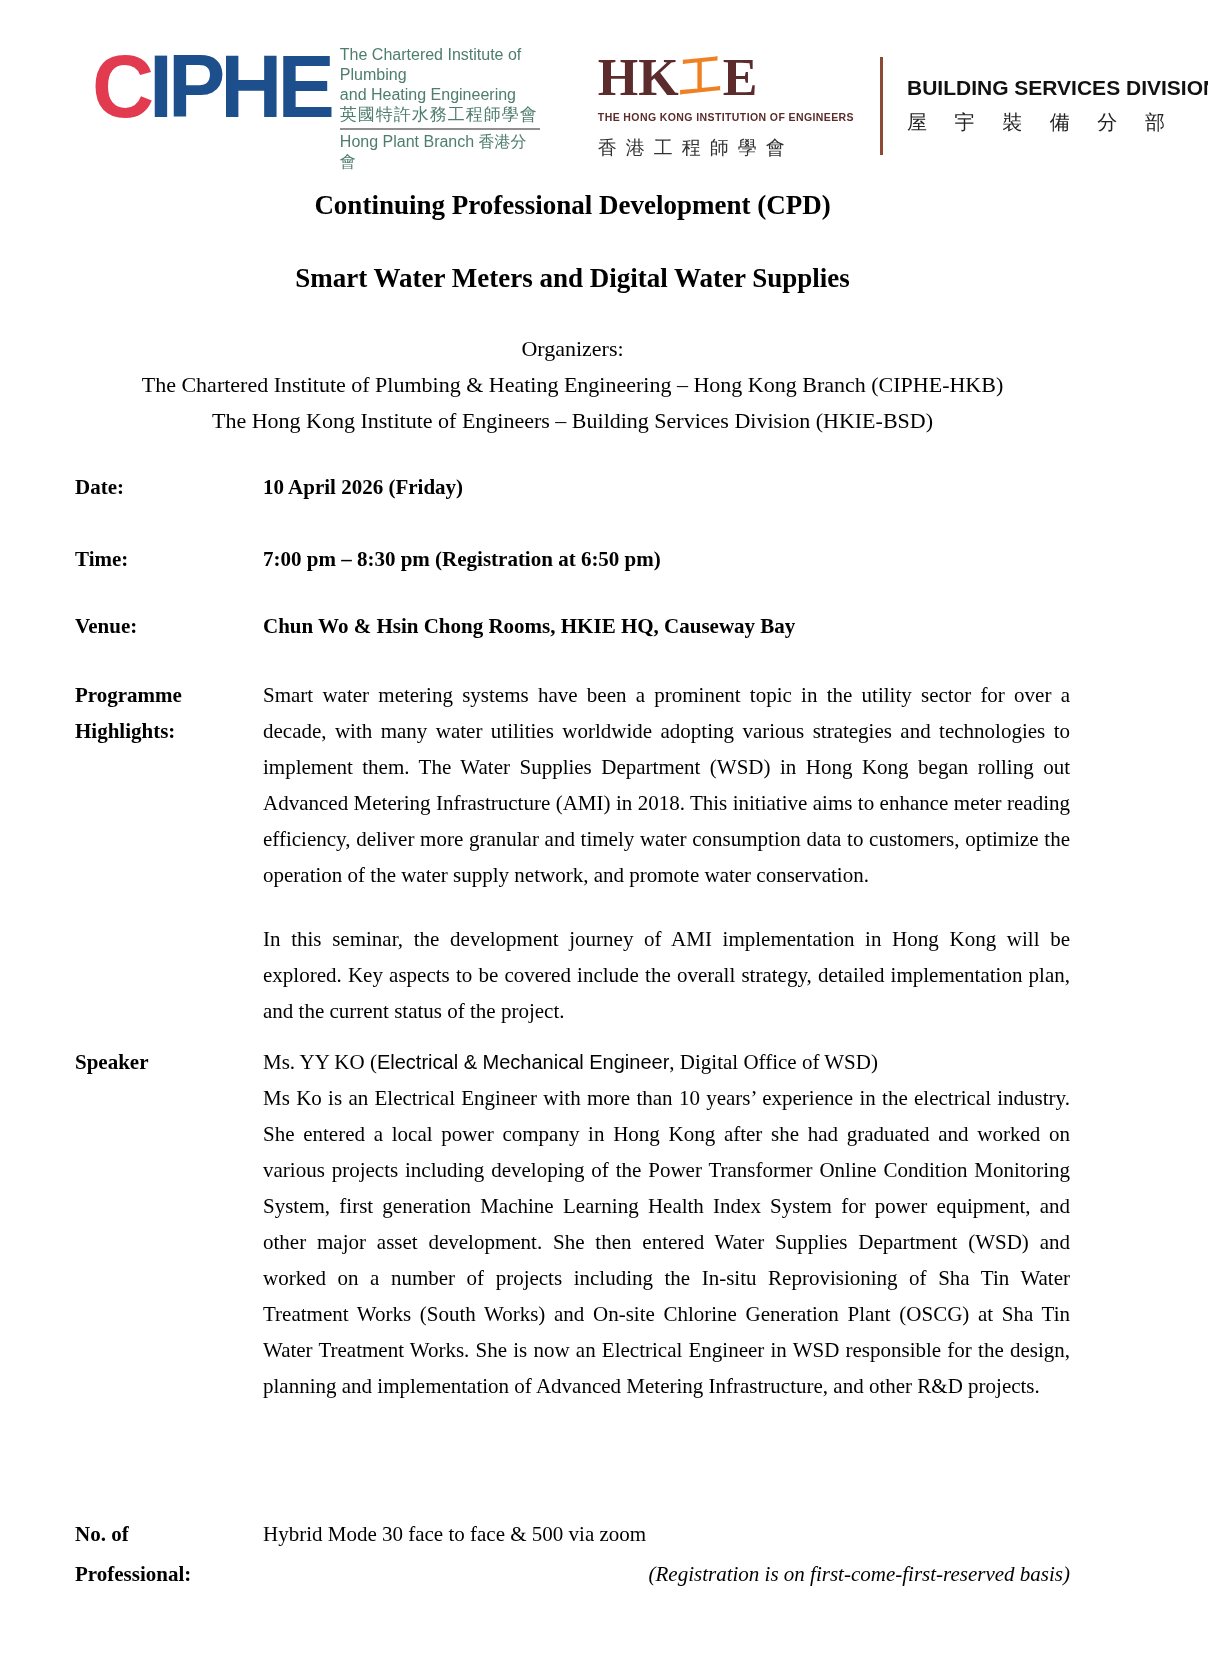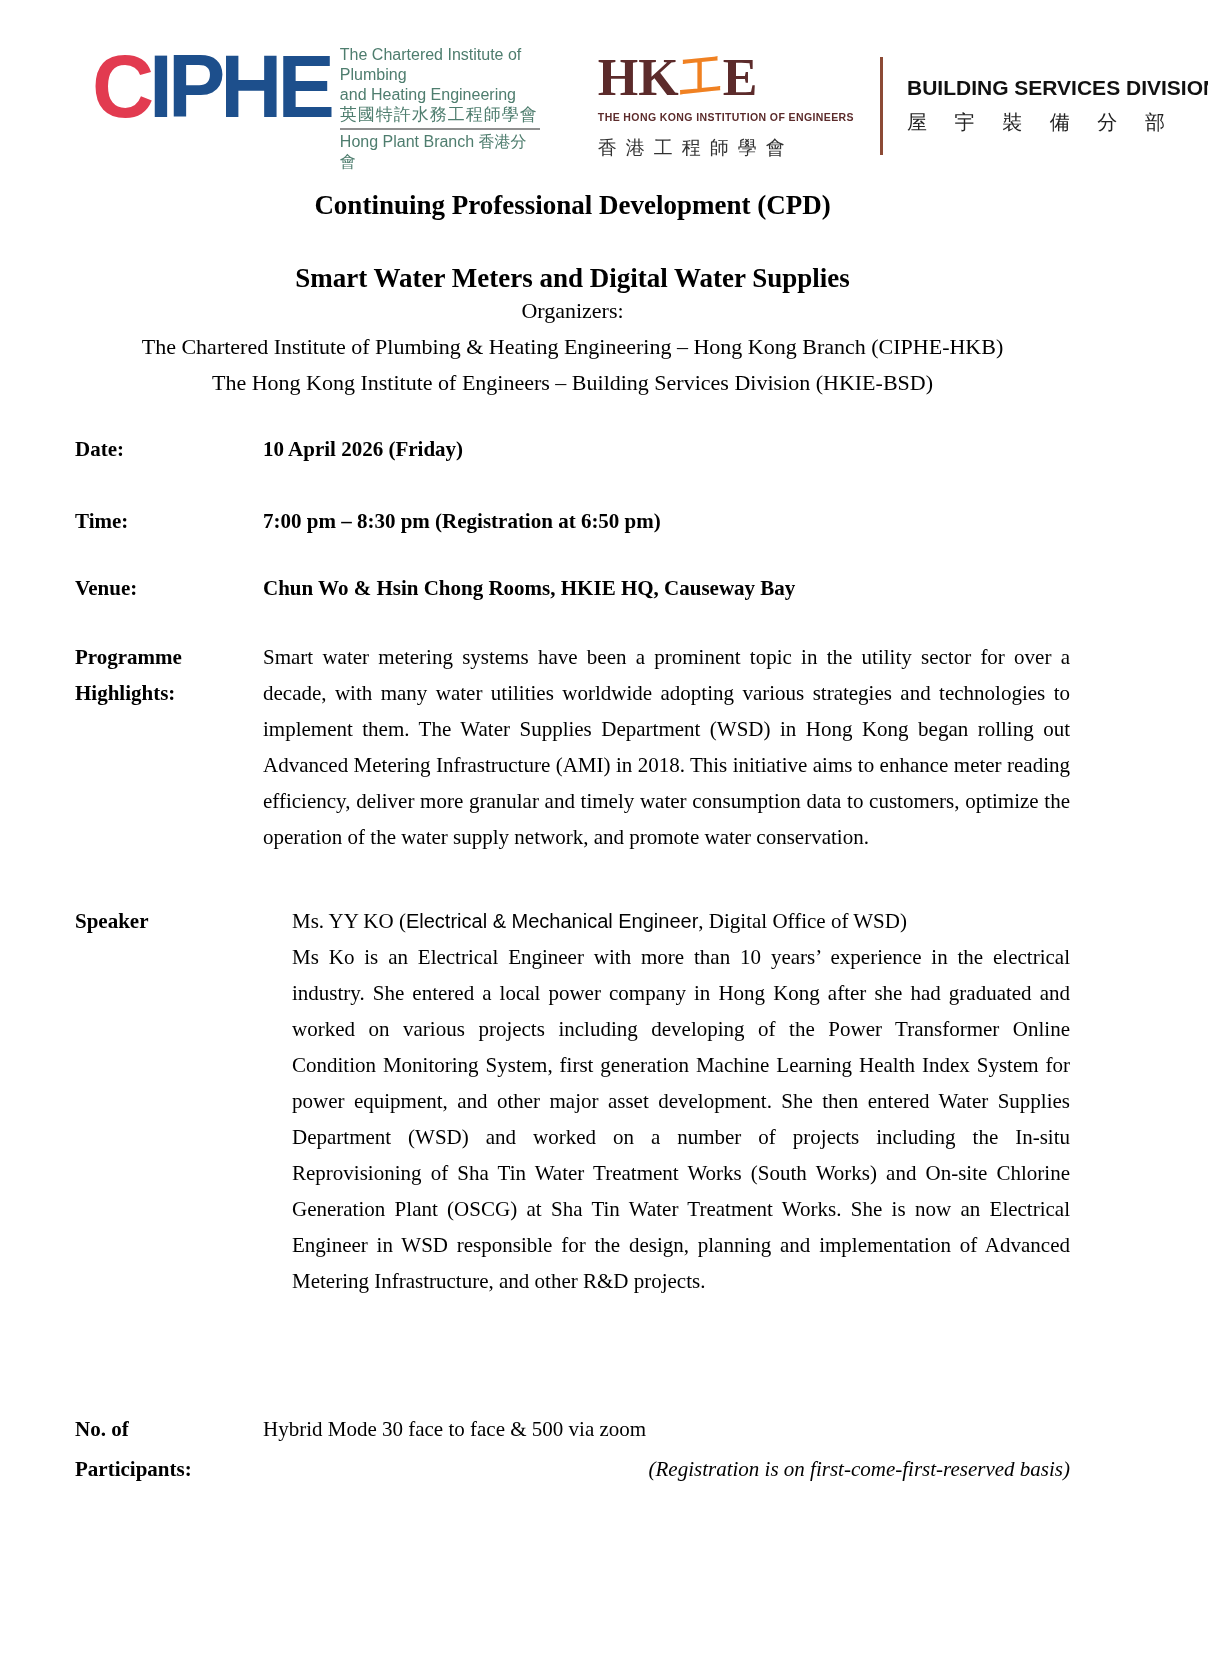--- a/index.html
+++ b/index.html
@@ -49,34 +49,34 @@
     font-family:"Liberation Sans", sans-serif; font-size:20px; color:#222; width:258px;
   }
 
   
   .content { padding:0 138px 0 75px; }
 
   .doc-title { text-align:center; font-weight:bold; font-size:27px; line-height:30px; }
   .doc-title-1 { margin-top:34px; }
   .doc-title-2 { margin-top:43px; }
 
-  .organizers { text-align:center; font-size:22px; line-height:36px; }
+  .organizers { text-align:center; font-size:22px; line-height:36px; margin-top:38px; }
 
   .detail-row { display:flex; font-size:21px; line-height:36px; }
   .detail-label { width:188px; flex-shrink:0; font-weight:bold; }
   .detail-value { flex:1; }
   .bold-val { font-weight:bold; }
   .just { text-align:justify; }
   .para2 { margin-top:28px; }
 
   .row-date  { margin-top:30px; }
   .row-time  { margin-top:36px; }
   .row-venue { margin-top:31px; }
   .row-prog  { margin-top:33px; }
-  .row-spkr  { margin-top:48px;gap:29px; }
+  .row-spkr  { margin-top:15px; }
   .row-part  { margin-top:110px; line-height:40px; }
 
   .speaker-mid { font-family:"Liberation Sans", sans-serif; font-size:20px; }
   .italic-line { font-style:italic;text-align:right; }
   p { margin:0; }
 </style>
 </head>
 <body>
 
 <div class="page">
@@ -142,35 +142,36 @@
       <div class="detail-value bold-val">Chun Wo &amp; Hsin Chong Rooms, HKIE HQ, Causeway Bay</div>
     </div>
 
     <div class="detail-row row-prog">
       <div class="detail-label">
         <div>Programme</div>
         <div>Highlights:</div>
       </div>
       <div class="detail-value">
         <p class="just">Smart water metering systems have been a prominent topic in the utility sector for over a decade, with many water utilities worldwide adopting various strategies and technologies to implement them. The Water Supplies Department (WSD) in Hong Kong began rolling out Advanced Metering Infrastructure (AMI) in 2018. This initiative aims to enhance meter reading efficiency, deliver more granular and timely water consumption data to customers, optimize the operation of the water supply network, and promote water conservation.</p>
+        <p class="just para2">In this seminar, the development journey of AMI implementation in Hong Kong will be explored. Key aspects to be covered include the overall strategy, detailed implementation plan, and the current status of the project.</p>
       </div>
     </div>
 
     <div class="detail-row row-spkr">
       <div class="detail-label">Speaker</div>
       <div class="detail-value">
         <div><span>Ms. YY KO (</span><span class="speaker-mid">Electrical &amp; Mechanical Engineer</span><span>, Digital Office of WSD)</span></div>
         <p class="just">Ms Ko is an Electrical Engineer with more than 10 years’ experience in the electrical industry. She entered a local power company in Hong Kong after she had graduated and worked on various projects including developing of the Power Transformer Online Condition Monitoring System, first generation Machine Learning Health Index System for power equipment, and other major asset development. She then entered Water Supplies Department (WSD) and worked on a number of projects including the In-situ Reprovisioning of Sha Tin Water Treatment Works (South Works) and On-site Chlorine Generation Plant (OSCG) at Sha Tin Water Treatment Works. She is now an Electrical Engineer in WSD responsible for the design, planning and implementation of Advanced Metering Infrastructure, and other R&amp;D projects.</p>
       </div>
     </div>
 
     <div class="detail-row row-part">
       <div class="detail-label">
         <div>No. of</div>
-        <div>Participants:</div>
+        <div>Professional:</div>
       </div>
       <div class="detail-value">
         <div>Hybrid Mode 30 face to face &amp; 500 via zoom</div>
         <div class="italic-line">(Registration is on first-come-first-reserved basis)</div>
       </div>
     </div>
 
   </div>
 </div>
 

